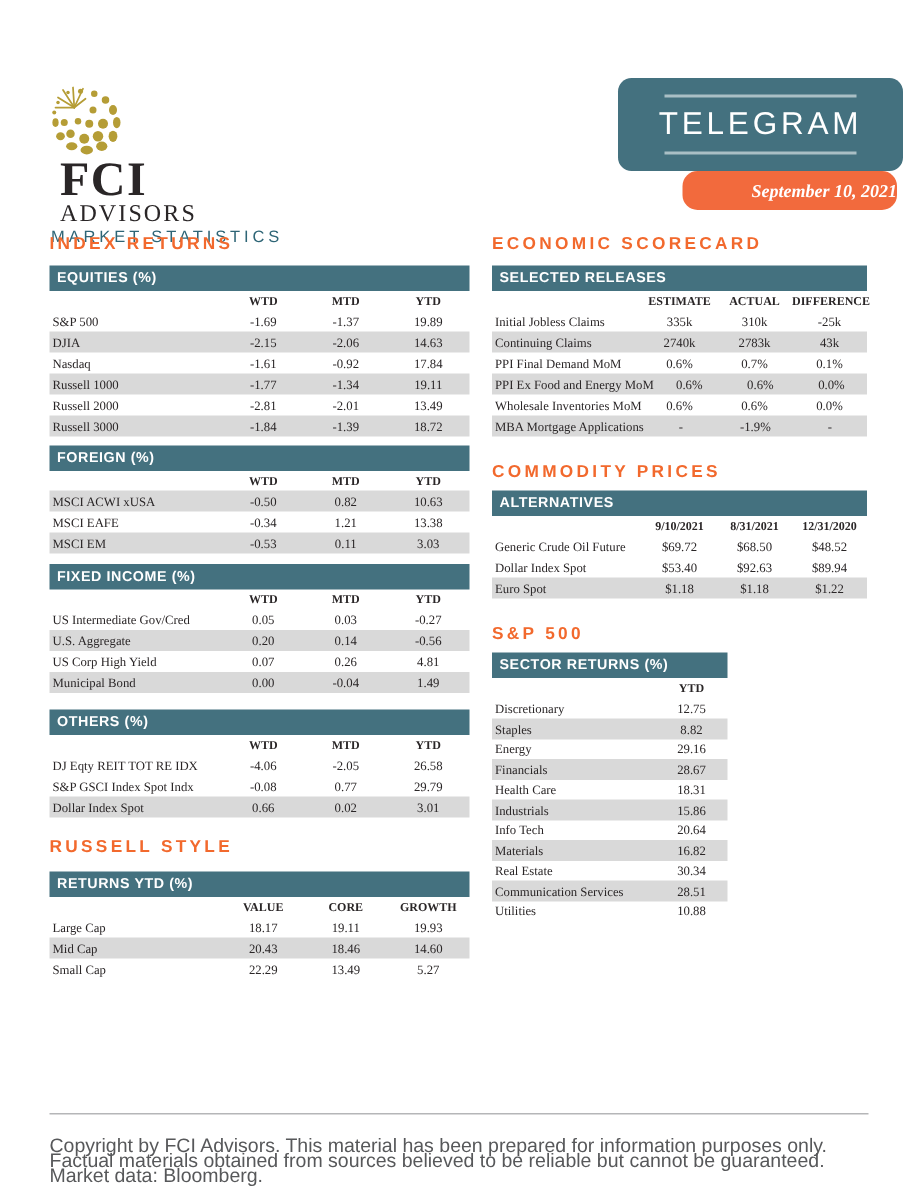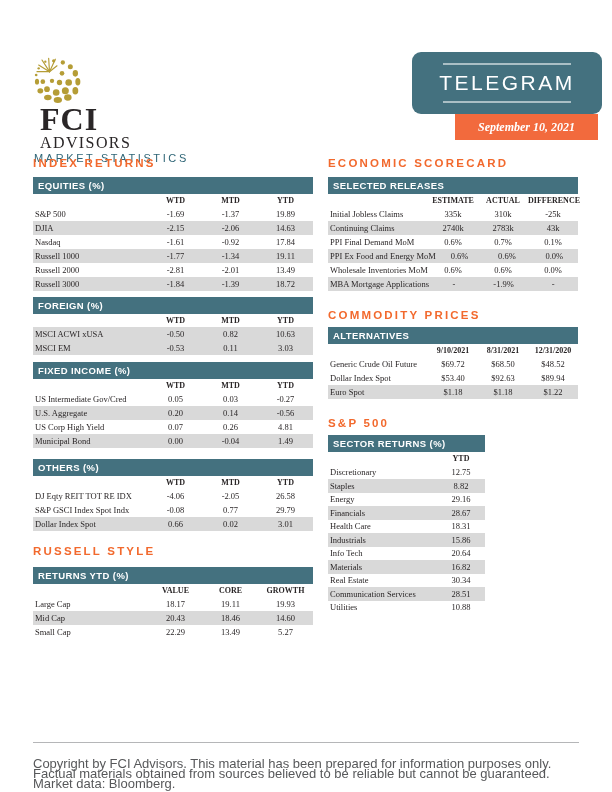--- a/index.html
+++ b/index.html
@@ -13,21 +13,21 @@
   .logo-fci{font-size:32px;font-weight:bold;line-height:29px;letter-spacing:1px;}
   .logo-adv{font-size:16px;line-height:17px;letter-spacing:1.4px;}
 
   .badge{position:absolute;left:412px;top:52px;width:190px;height:62px;
          background:var(--teal,#44717F);border-radius:9px;
          display:flex;flex-direction:column;align-items:center;justify-content:center;gap:6px;}
   .badge-line{width:128px;height:2px;background:rgba(255,255,255,.55);}
   .badge-title{color:#ffffff;font-size:21px;letter-spacing:2.5px;}
 
   .banner{position:absolute;left:455px;top:114px;width:143px;height:26px;
-          background:var(--banner,#F26A3D);display:flex;align-items:center;justify-content:center;}
+          background:var(--banner,#F26A3D);display:flex;align-items:center;justify-content:flex-end;border-radius:10px;}
   .banner-text{color:#ffffff;font-family:"Liberation Serif",serif;font-style:italic;
                font-weight:bold;font-size:12px;}
 
   .page-title{position:absolute;left:34px;top:152px;color:var(--titleTeal,#2E6576);
               font-size:11px;font-weight:normal;letter-spacing:2.6px;}
 
   
   .col{position:absolute;top:157px;}
   .col-left{left:33px;width:280px;}
   .col-right{left:328px;width:250px;}
@@ -178,20 +178,26 @@
           <div class="ncell">WTD</div>
           <div class="ncell">MTD</div>
           <div class="ncell">YTD</div>
         </div>
         <div class="trow shaded">
           <div class="lcell">MSCI ACWI xUSA</div>
           <div class="ncell">-0.50</div>
           <div class="ncell">0.82</div>
           <div class="ncell">10.63</div>
         </div>
+        <div class="trow">
+          <div class="lcell">MSCI EAFE</div>
+          <div class="ncell">-0.34</div>
+          <div class="ncell">1.21</div>
+          <div class="ncell">13.38</div>
+        </div>
         <div class="trow shaded">
           <div class="lcell">MSCI EM</div>
           <div class="ncell">-0.53</div>
           <div class="ncell">0.11</div>
           <div class="ncell">3.03</div>
         </div>
       </div>
   </section>
 
   <section class="tblock gap11">

